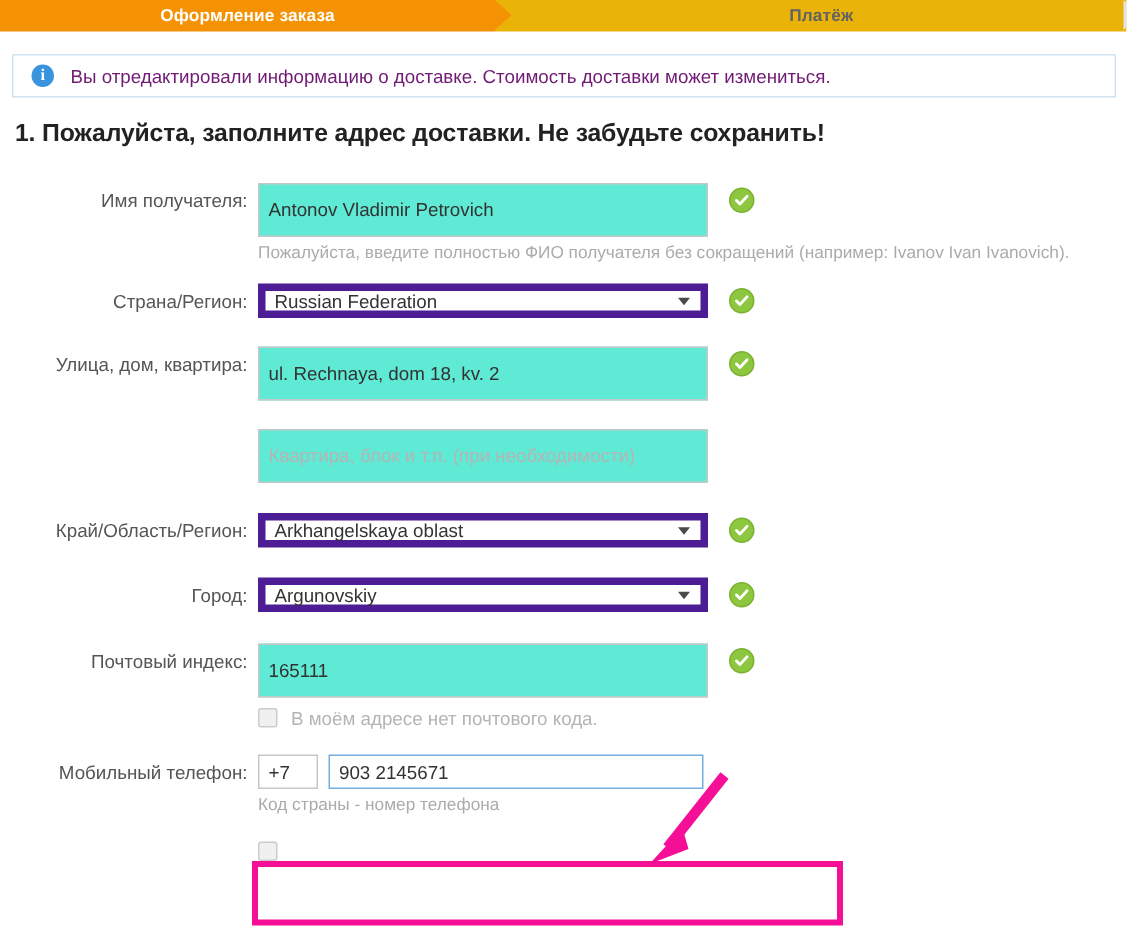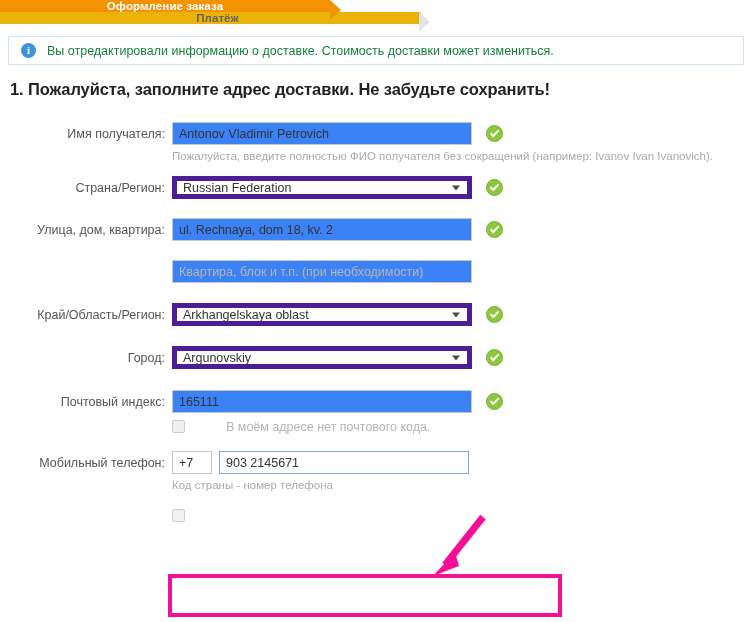--- a/index.html
+++ b/index.html
@@ -15,21 +15,20 @@
     width: 751px; height: 622px;
     background: #ffffff;
   }
 
   
   .steps {
     position: absolute; left: 0; top: 0;
     width: 751px; height: 21px;
     display: flex;
     background: #ffffff;
-    flex-direction: column;
   }
   .step {
     position: relative;
     height: 21px;
     display: flex;
     align-items: center;
     justify-content: center;
     font-size: 11.5px;
     font-weight: bold;
     letter-spacing: .1px;
@@ -87,21 +86,21 @@
     font-family: "Liberation Serif", serif;
     display: flex;
     align-items: center;
     justify-content: center;
     flex: 0 0 auto;
     line-height: 1;
   }
   .info-text {
     margin-left: 11px;
     font-size: 12.5px;
-    color: #15803d;
+    color: #701a75;
   }
 
   
   .page-heading {
     position: absolute;
     left: 10px; top: 80px;
     font-size: 16.5px;
     font-weight: bold;
     color: #222222;
     letter-spacing: -0.1px;
@@ -128,23 +127,23 @@
     padding-top: 5px;
     flex: 0 0 172px;
     white-space: nowrap;
   }
   .field-col {
     flex: 1 1 auto;
     position: relative;
   }
   .txt {
     width: 300px;
-    height: 23px;
+    height: 36px;
     border: 1px solid #c7c7c7;
-    background: #3b82f6;
+    background: #5eead4;
     font-family: "Liberation Sans", sans-serif;
     font-size: 12.5px;
     color: #333333;
     padding: 0 6px;
     outline: none;
     display: block;
   }
   .txt::placeholder { color: #b5b5b5; }
   .sel {
     position: relative;
@@ -181,21 +180,20 @@
   .check-ok svg { display: block; }
   .hint {
     font-size: 11.5px;
     color: #ababab;
     margin-top: 5px;
     white-space: nowrap;
   }
   .cbrow {
     display: flex;
     margin-top: 7px;
-    gap: 32px;
   }
   .cbox {
     width: 13px; height: 13px;
     border: 1px solid #cccccc;
     background: #f0f0f0;
     border-radius: 2px;
     flex: 0 0 auto;
   }
   .cblabel {
     margin-left: 9px;

